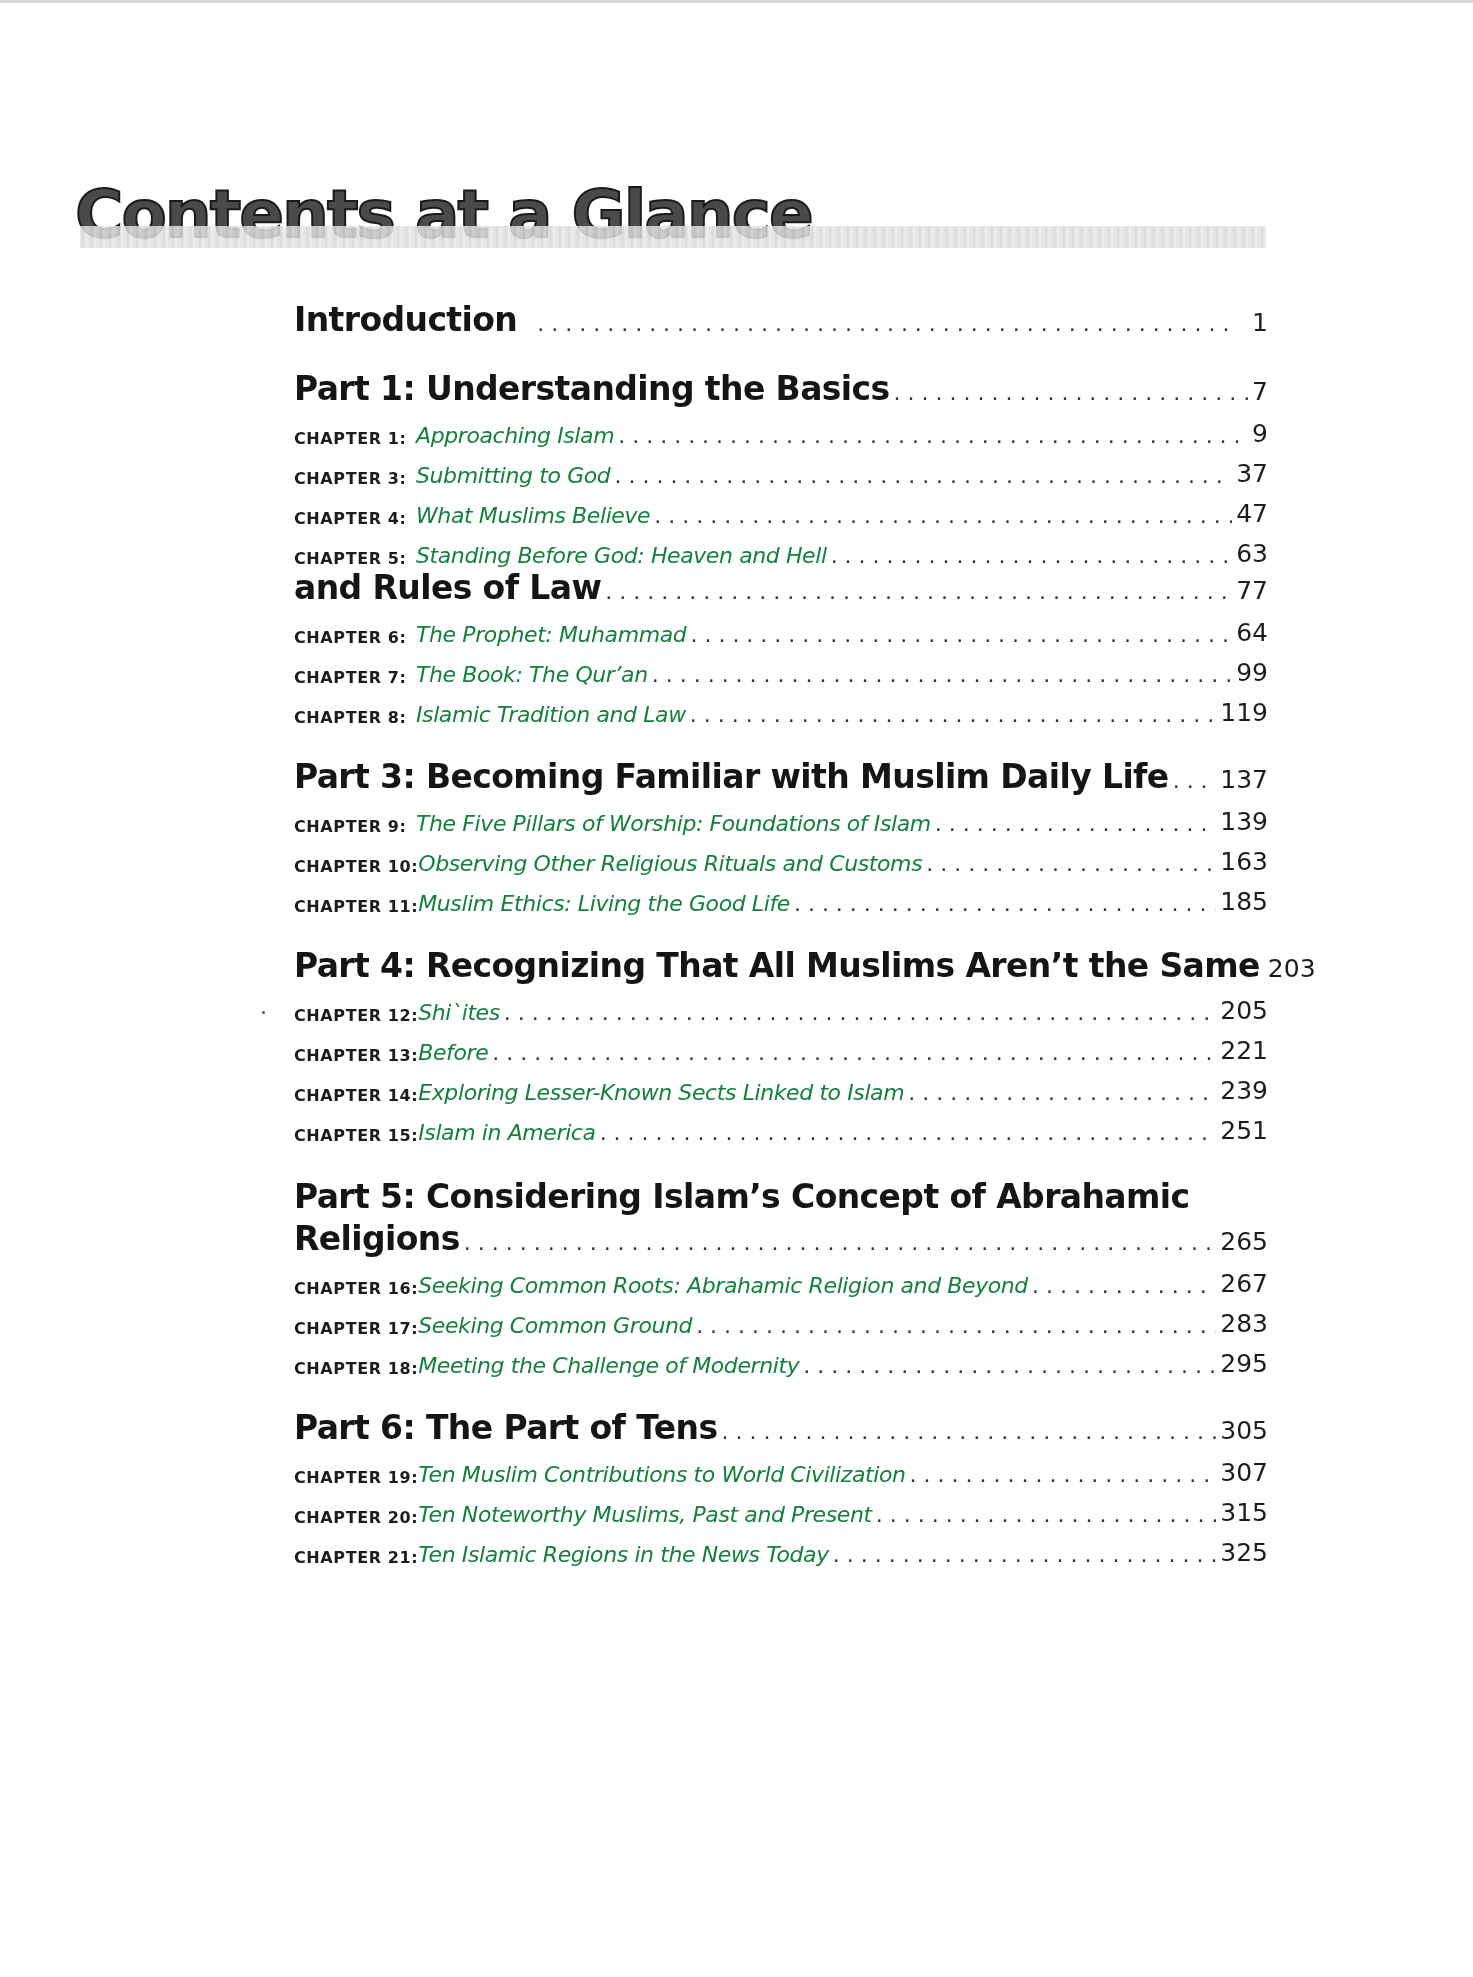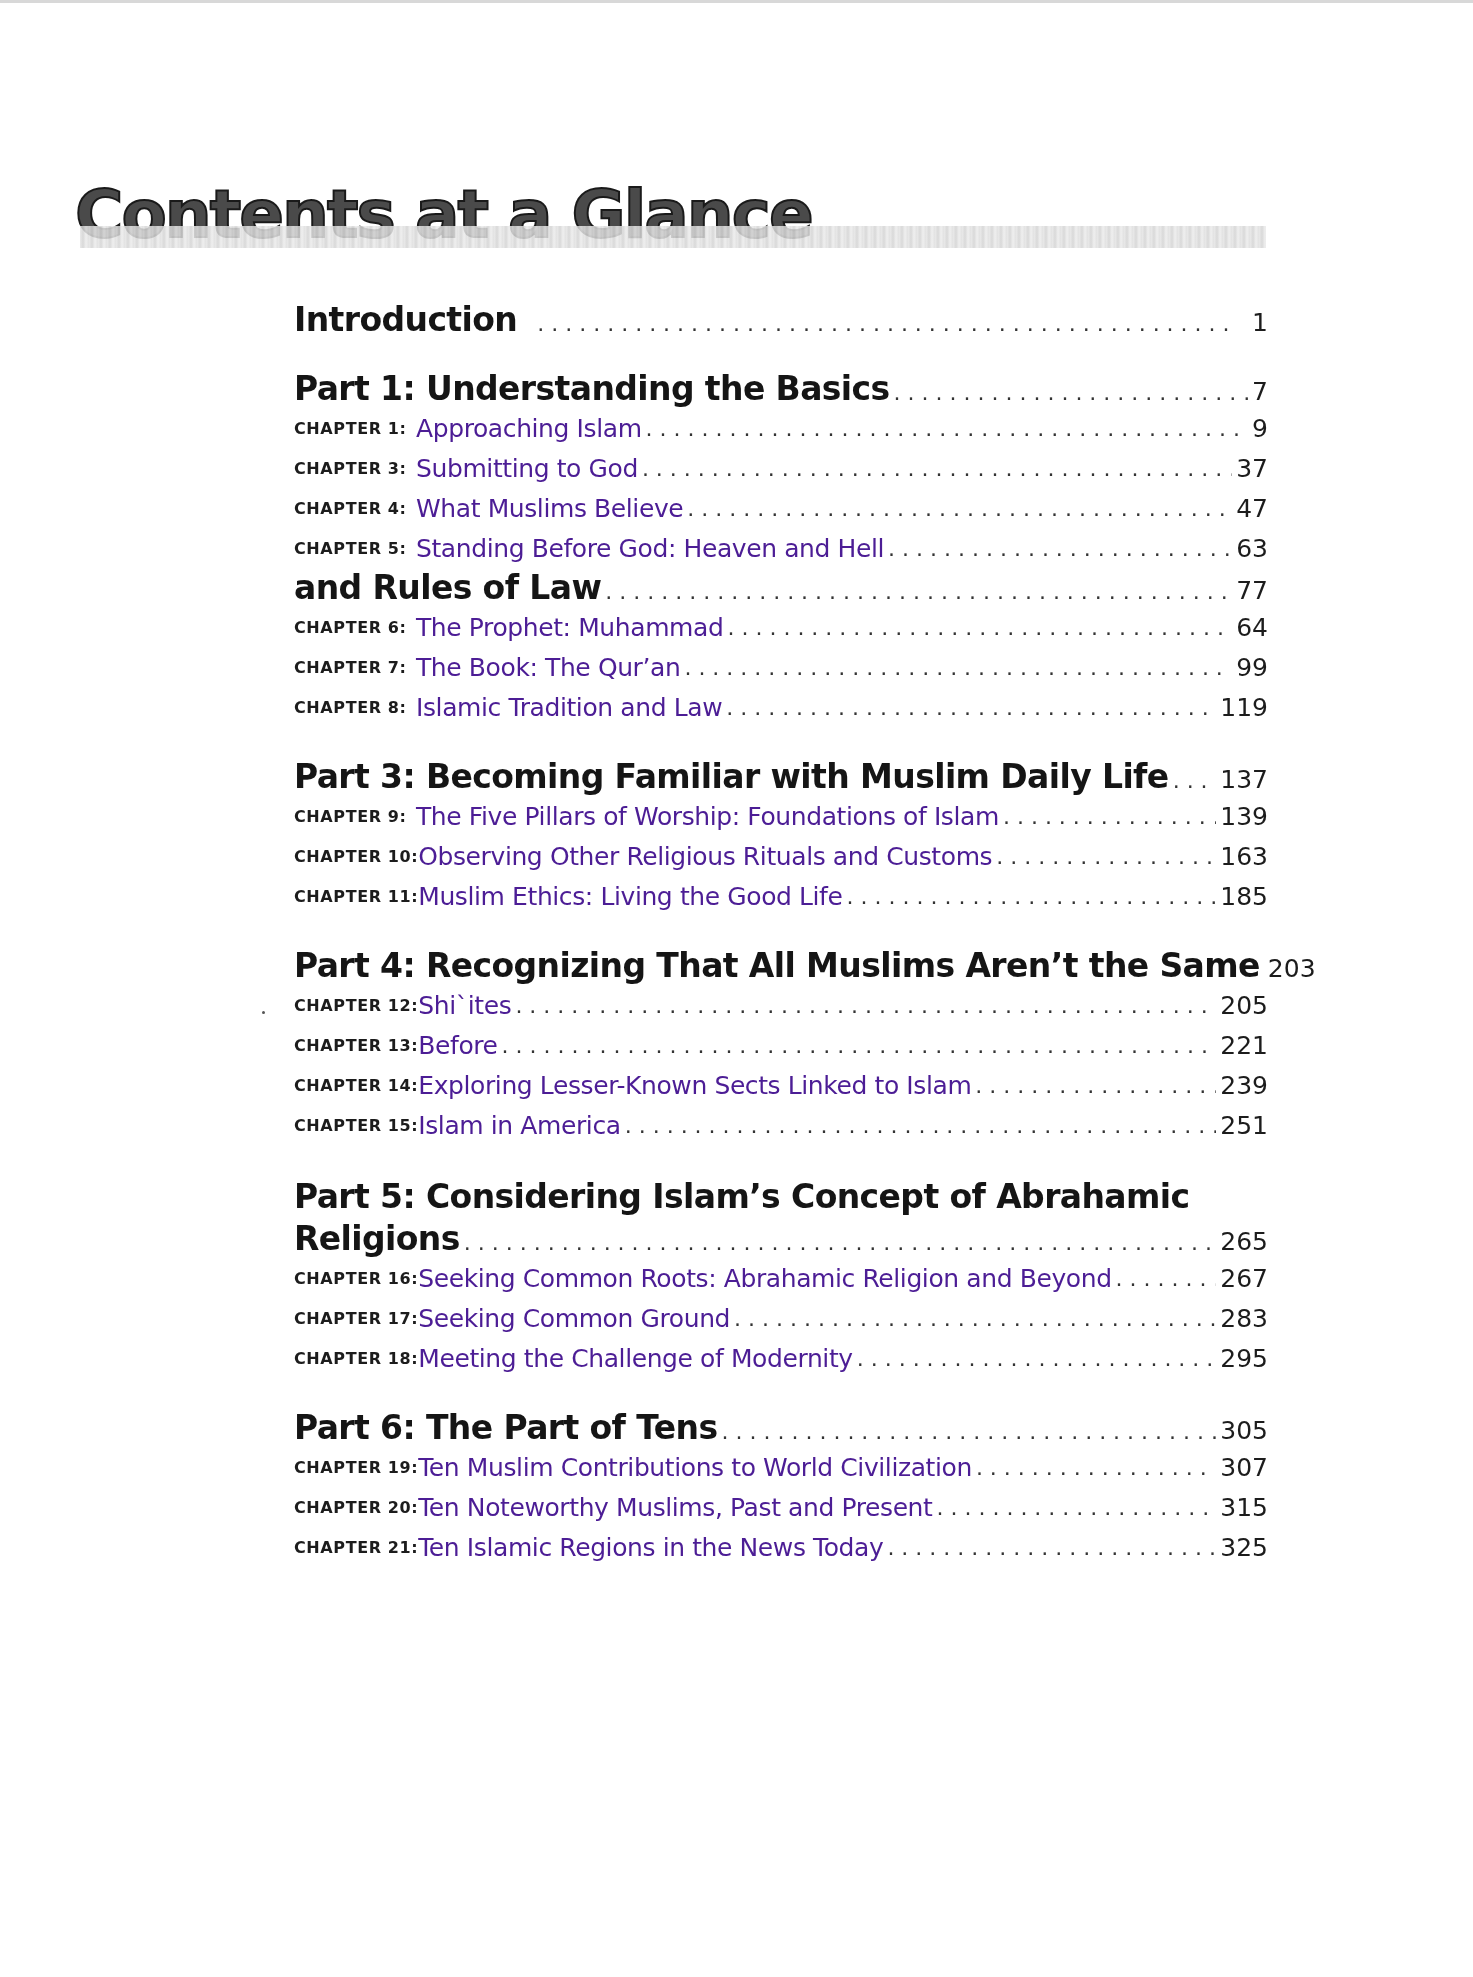--- a/index.html
+++ b/index.html
@@ -11,24 +11,24 @@
   .toc { position: absolute; left: 294px; top: 300px; width: 974px; }
   .row { display: flex; align-items: baseline; white-space: nowrap; }
   .row .dots { flex: 1; overflow: hidden; margin: 0 4px; color: #333; letter-spacing: 4.4px; font-size: 22px; }
   .row .dots::before { content: ". . . . . . . . . . . . . . . . . . . . . . . . . . . . . . . . . . . . . . . . . . . . . . . . . . . . . . . . . . . . . . . . . . . . . . . . . . . . . . . . . . . . . . . . . . . . . . . . . . . . . . . . . . . . . . . . . . . . . . . . . . . . . . . . . . . . . . . . . . . . . . . . . . . . . . . . . . . . . . . . . . . . . . . . . . . . . . . . . . . . . . . . . . . . . . . . . . . . . . ."; letter-spacing: 0; }
   .row .page { font-size: 25px; color: #1c1c1c; }
   .part-row { margin-top: 30px; }
   .part-title { font-size: 33px; font-weight: bold; color: #151515; letter-spacing: -0.6px; }
   .part-line1 { font-size: 33px; font-weight: bold; color: #151515; letter-spacing: -0.6px; line-height: 44px; margin-top: 30px; white-space: nowrap; }
   .part-row.cont { margin-top: 0; }
   .part-row .page { font-size: 25px; }
-  .ch-row { height: 40px; align-items: center; }
+  .ch-row { height: 40px; align-items: flex-end; }
   .ch-label { font-size: 16px; font-weight: bold; letter-spacing: 0.6px; color: #1c1c1c; display: inline-block; }
   .ch-label.w { width: 122px; }
-  .ch-title { font-size: 25px; color: #4c1d95; letter-spacing: -0.4px; }
+  .ch-title { font-size: 22px; color: #15803d; letter-spacing: -0.4px; font-style: italic; }
   .intro { margin-top: 0; gap: 16px; }
   .intro .part-title { font-size: 33px; }
   .speck { position: absolute; left: 262px; top: 1011px; width: 3px; height: 3px; background: #555; border-radius: 50%; }
 </style>
 </head>
 <body>
 
 <div class="top-edge"></div>
 <h1 class="title">Contents at a Glance</h1>
 <div class="title-rule"></div>

